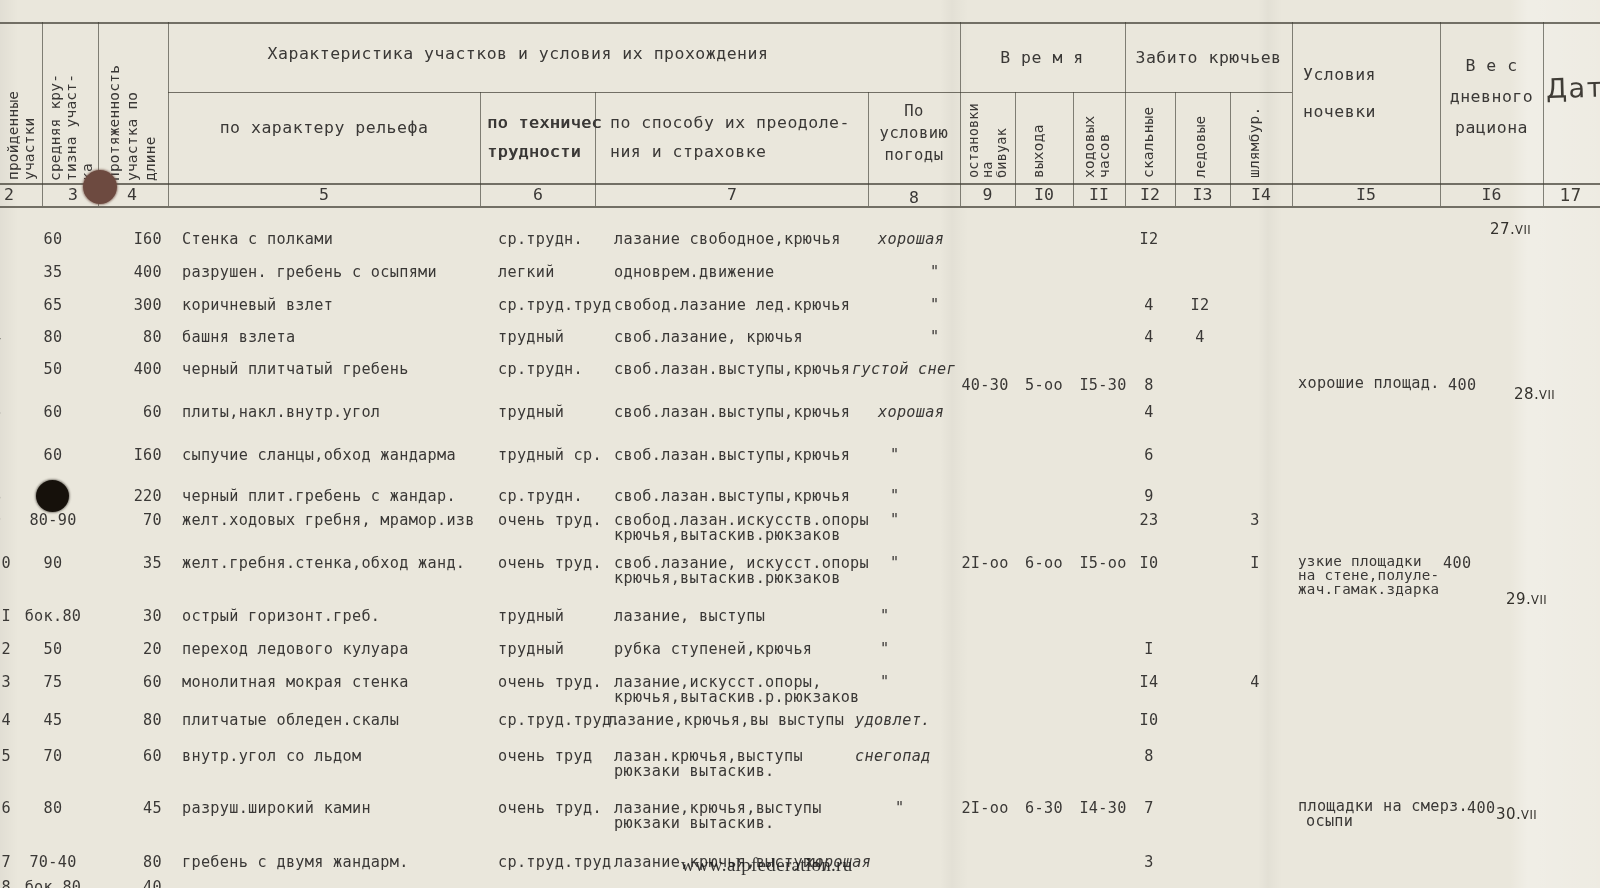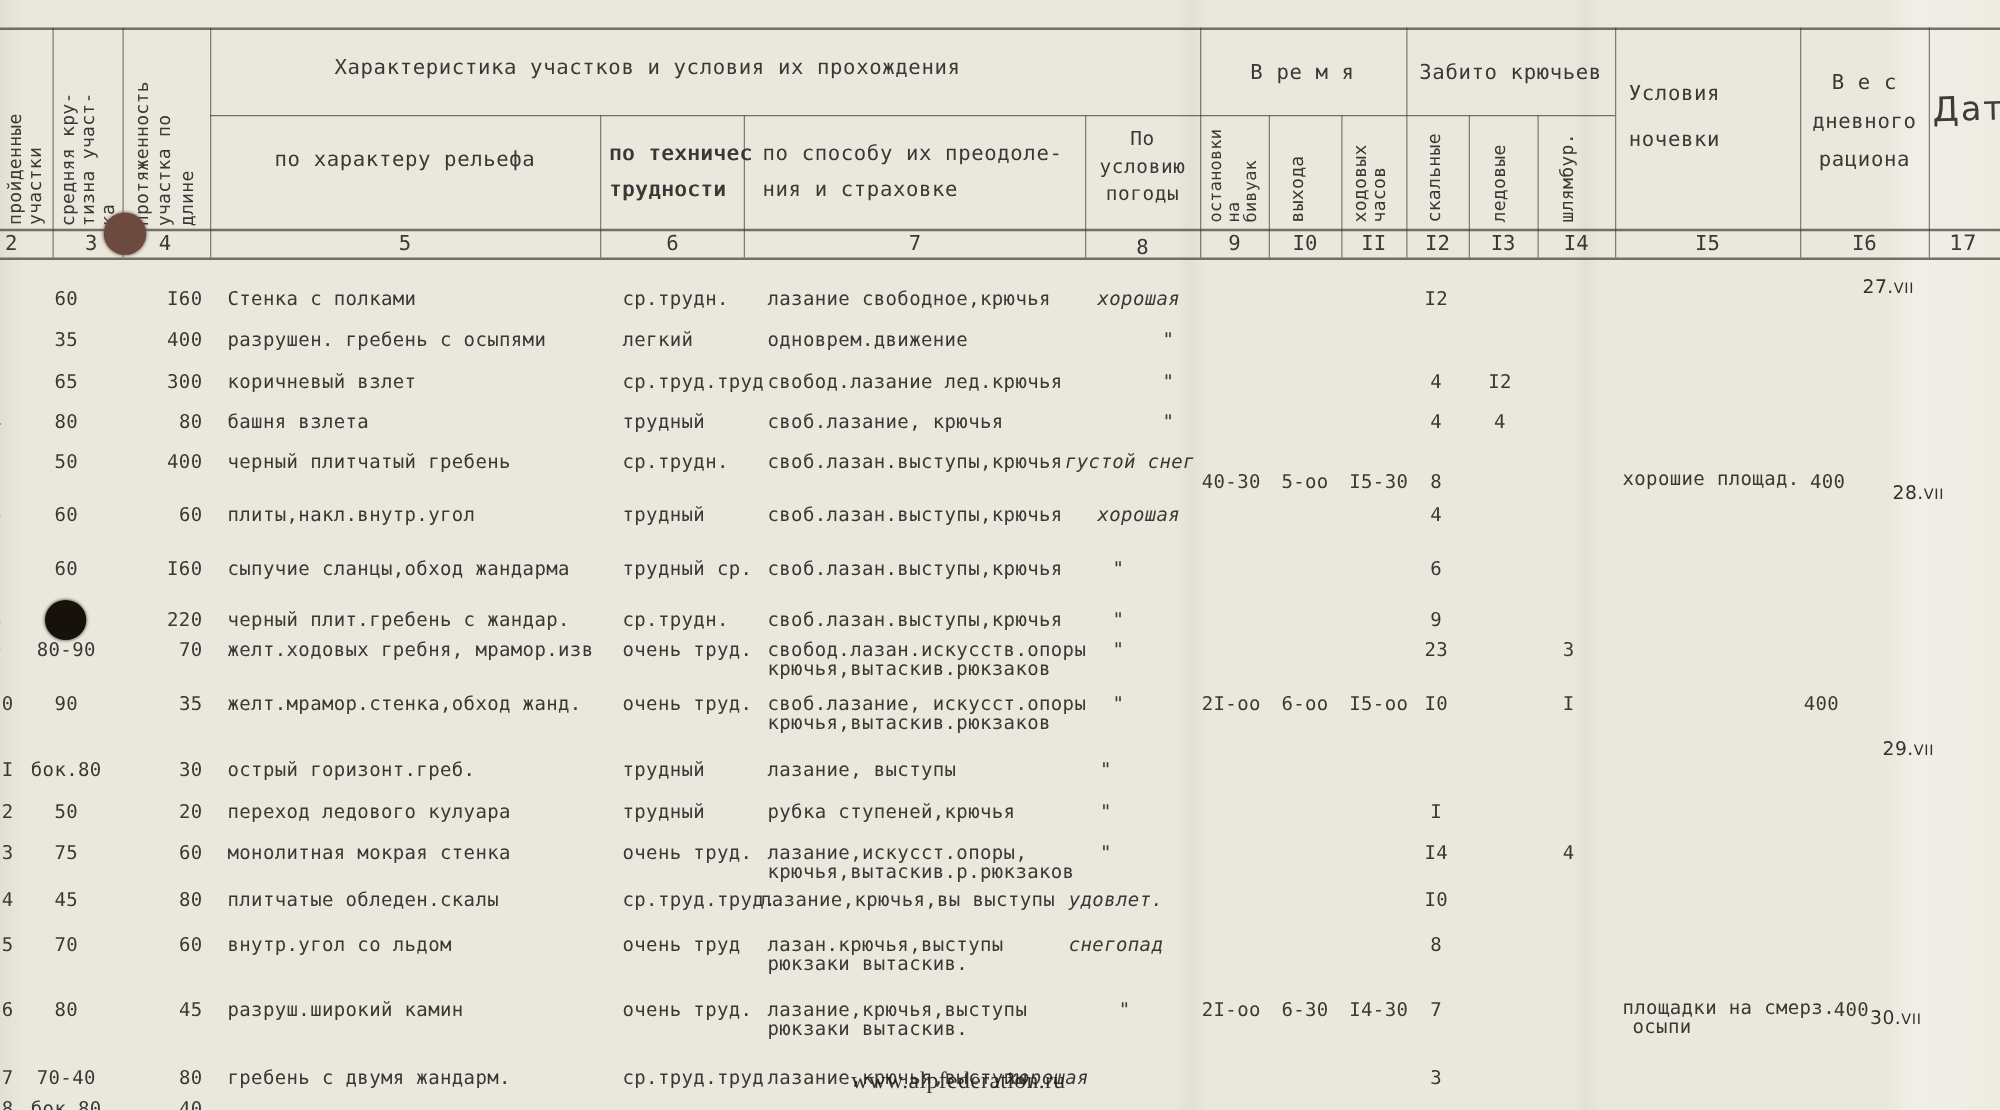--- a/index.html
+++ b/index.html
@@ -234,30 +234,33 @@
   <span class="cell c-met2">крючья,вытаскив.рюкзаков</span>
   <span class="cell c-wea" style="left:890px">"</span>
   <span class="cell c-rock">23</span>
   <span class="cell c-bolt">3</span>
 </div>
 
 <div class="row tw" style="top:554px">
   <span class="cell c-num">I0</span>
   <span class="cell c-steep">90</span>
   <span class="cell c-len">35</span>
-  <span class="cell c-rel">желт.мрамор.стенка,обход жанд.</span>
+  <span class="cell c-rel">желт.гребня.стенка,обход жанд.</span>
   <span class="cell c-dif">очень труд.</span>
   <span class="cell c-met">своб.лазание, искусст.опоры</span>
   <span class="cell c-met2">крючья,вытаскив.рюкзаков</span>
   <span class="cell c-wea" style="left:890px">"</span>
   <span class="cell c-t1">2I-оо</span>
   <span class="cell c-t2">6-оо</span>
   <span class="cell c-t3">I5-оо</span>
   <span class="cell c-rock">I0</span>
   <span class="cell c-bolt">I</span>
+  <span class="cell c-biv" style="font-size:14.2px">узкие площадки
+на стене,полуле-
+жач.гамак.здарка</span>
   <span class="cell c-ration" style="left:1443px">400</span>
 </div>
 
 <div class="row tw" style="top:607px">
   <span class="cell c-num">II</span>
   <span class="cell c-steep">бок.80</span>
   <span class="cell c-len">30</span>
   <span class="cell c-rel">острый горизонт.греб.</span>
   <span class="cell c-dif">трудный</span>
   <span class="cell c-met">лазание, выступы</span>

